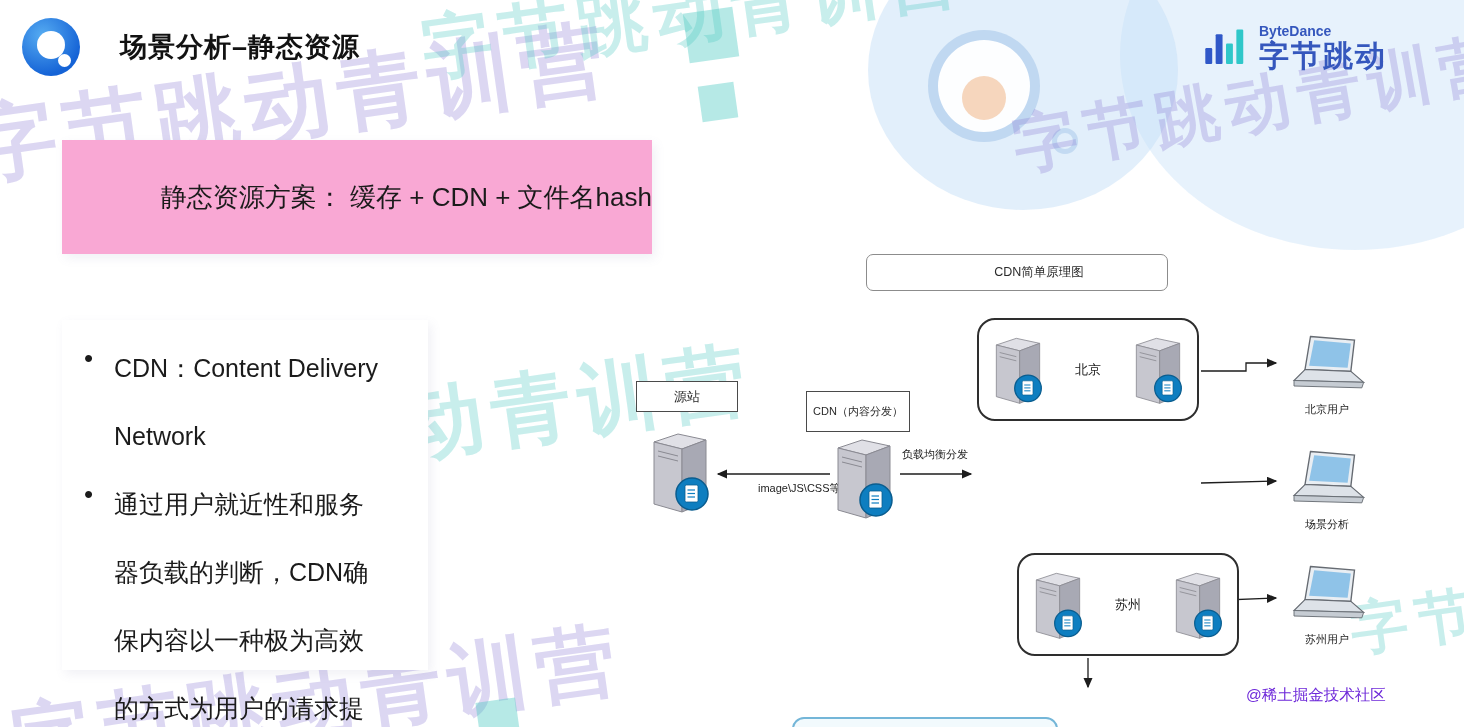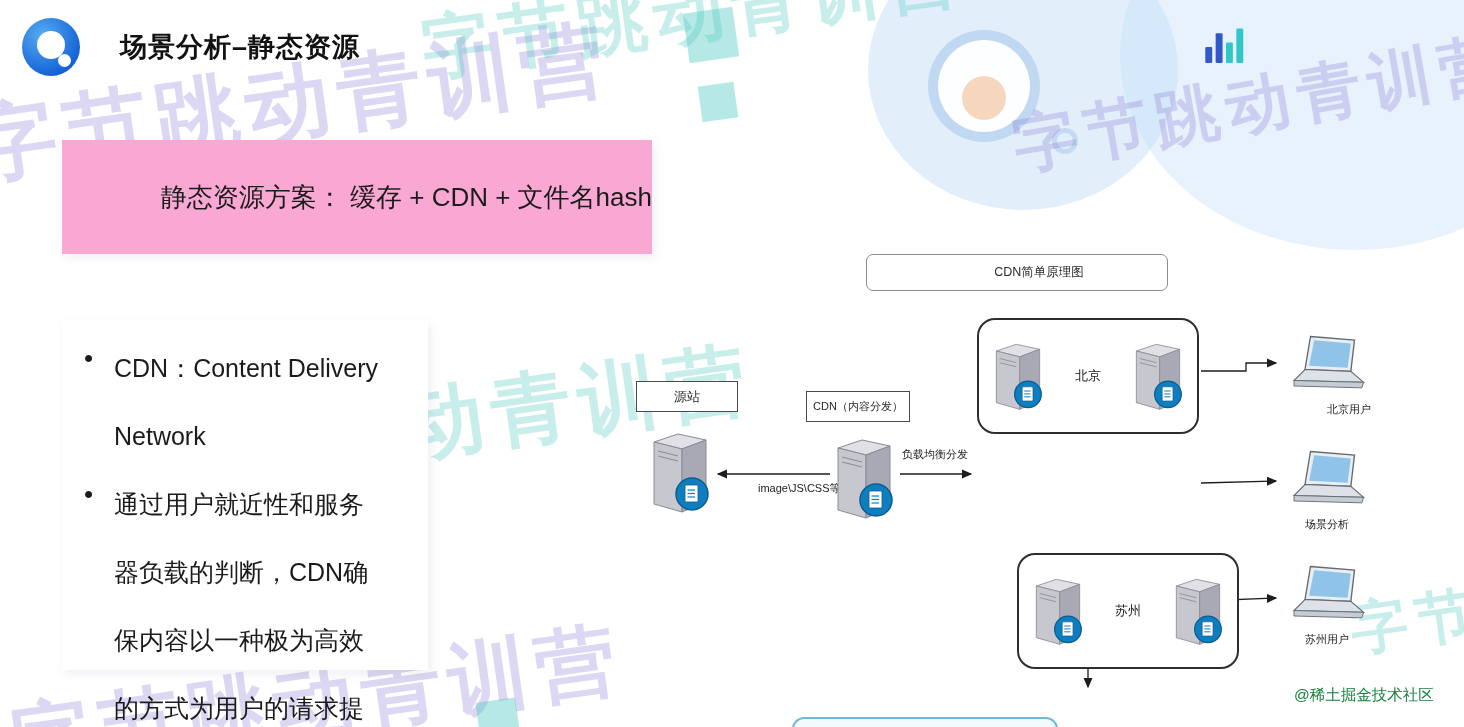--- a/index.html
+++ b/index.html
@@ -61,48 +61,48 @@
   .bullet { display:flex; gap:14px; }
   .bullet .dot { font-size:26px; line-height:49px; color:#1b1b1b; flex:0 0 16px; }
   .bullet .btext { font-size:25px; line-height:68px; color:#1b1b1b; width:268px; }
 
   
   .dbox { position:absolute; background:#fff; display:flex; align-items:center; justify-content:center;
           color:#2a2a2a; z-index:6; }
   .d-title   { left:866px; top:254px; width:302px; height:37px; border:1px solid #8c8c8c;
                border-radius:7px; font-size:12.5px;padding-left:44px; }
   .d-origin  { left:636px; top:381px; width:102px; height:31px; border:1px solid #4a4a4a; font-size:13px; }
-  .d-cdn     { left:806px; top:391px; width:104px; height:31px; border:1px solid #4a4a4a; font-size:11px; }
+  .d-cdn     { left:806px; top:391px; width:104px; height:41px; border:1px solid #4a4a4a; font-size:11px; }
 
   .edge-label { position:absolute; font-size:11px; color:#222; z-index:6; }
   .el1 { left:758px; top:481px; }
   .el2 { left:902px; top:447px; }
 
   .srv { position:absolute; z-index:6; }
   .srv-origin { left:648px; top:430px; width:64px; height:84px; }
   .srv-cdn    { left:832px; top:436px; width:64px; height:84px; }
 
-  .cluster { position:absolute; left:977px; width:222px; height:116px; background:#fff;
+  .cluster { position:absolute; left:977px; width:222px; height:103px; background:#fff;
              border:2px solid #2e2e2e; border-radius:18px; z-index:5;
              display:flex; align-items:center; justify-content:space-between; padding:0 12px; }
   .cluster-0 { top:318px; } .cluster-1 { top:432px; } .cluster-2 { top:553px;margin-left:40px; }
   .cluster .csrv { width:54px; height:70px; }
   .cluster .city { font-size:13px; color:#222; }
 
   .laptop { position:absolute; width:88px; height:60px; z-index:6; }
   .lap-0 { left:1283px; top:334px; } .lap-1 { left:1283px; top:449px; } .lap-2 { left:1283px; top:564px; }
   .lap-label { position:absolute; width:88px; text-align:center; font-size:11px; color:#222; z-index:6; }
-  .lal-0 { left:1283px; top:402px;text-align:right; } .lal-1 { left:1283px; top:517px; } .lal-2 { left:1283px; top:632px; }
+  .lal-0 { left:1283px; top:402px; } .lal-1 { left:1283px; top:517px; } .lal-2 { left:1283px; top:632px; }
 
   .arrows { position:absolute; left:0; top:0; z-index:4; }
 
   .clipped-pill { position:absolute; left:792px; top:717px; width:266px; height:26px;
                   border:2px solid #74b6d8; border-radius:12px; background:#f2fafd; z-index:3; }
 
-  .credit { position:absolute; left:1294px; top:685px; font-size:15.5px; color:#15803d; z-index:6; }
+  .credit { position:absolute; left:1246px; top:685px; font-size:15.5px; color:#6d28d9; z-index:6; }
 </style>
 </head>
 <body>
 
 <svg width="0" height="0" style="position:absolute" aria-hidden="true">
   <defs>
     <symbol id="sym-server" viewBox="0 0 64 84">
       <polygon points="6,12 30,4 58,10 34,19" fill="#e0e0e6" stroke="#8a8a92" stroke-width="1"></polygon>
       <polygon points="6,12 34,19 34,82 6,74" fill="#c7c7cf" stroke="#8a8a92" stroke-width="1"></polygon>
       <polygon points="34,19 58,10 58,72 34,82" fill="#a8a9b4" stroke="#8a8a92" stroke-width="1"></polygon>
@@ -146,20 +146,24 @@
     <h1 class="title">场景分析–静态资源</h1>
   </div>
 
   <div class="brand">
     <svg width="46" height="46" viewBox="0 0 40 40">
       <rect x="2" y="20" width="6" height="14" rx="1" fill="#3058c8"></rect>
       <rect x="11" y="8" width="6" height="26" rx="1" fill="#3058c8"></rect>
       <rect x="20" y="16" width="6" height="18" rx="1" fill="#2fc7c9"></rect>
       <rect x="29" y="4" width="6" height="30" rx="1" fill="#2fc7c9"></rect>
     </svg>
+    <div class="brand-text">
+      <div class="brand-name">ByteDance</div>
+      <div class="brand-cn">字节跳动</div>
+    </div>
   </div>
 
   <div class="plan-box">
     <span class="plan-text">静态资源方案： 缓存 + CDN + 文件名hash</span>
   </div>
 
   <div class="bullet-box">
     <div class="bullet">
       <span class="dot">•</span>
       <span class="btext">CDN：Content Delivery Network</span>

